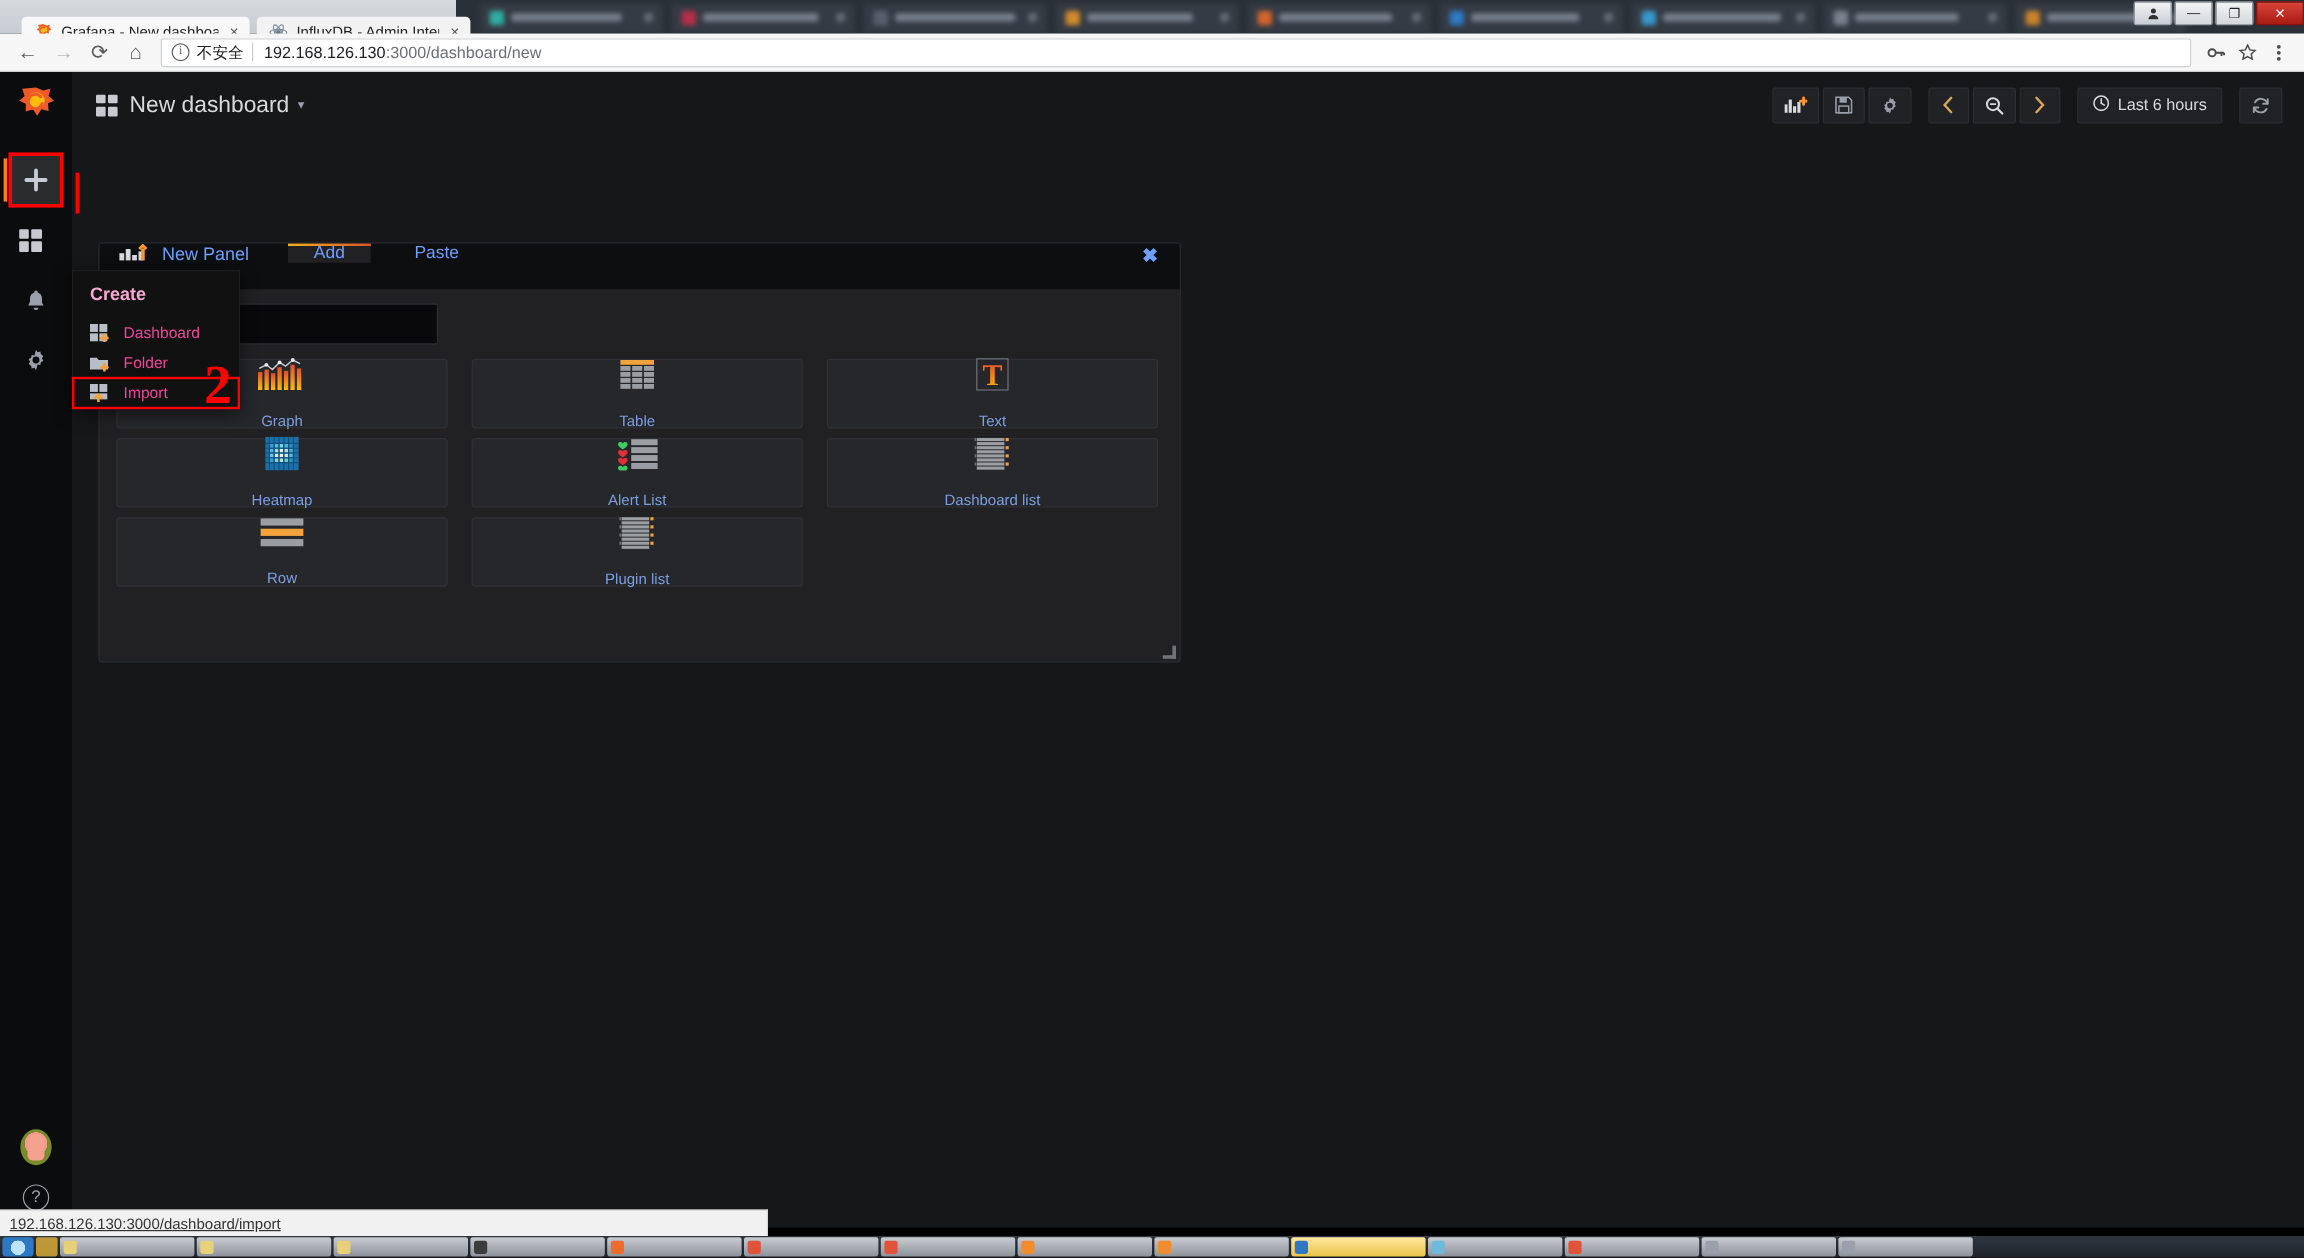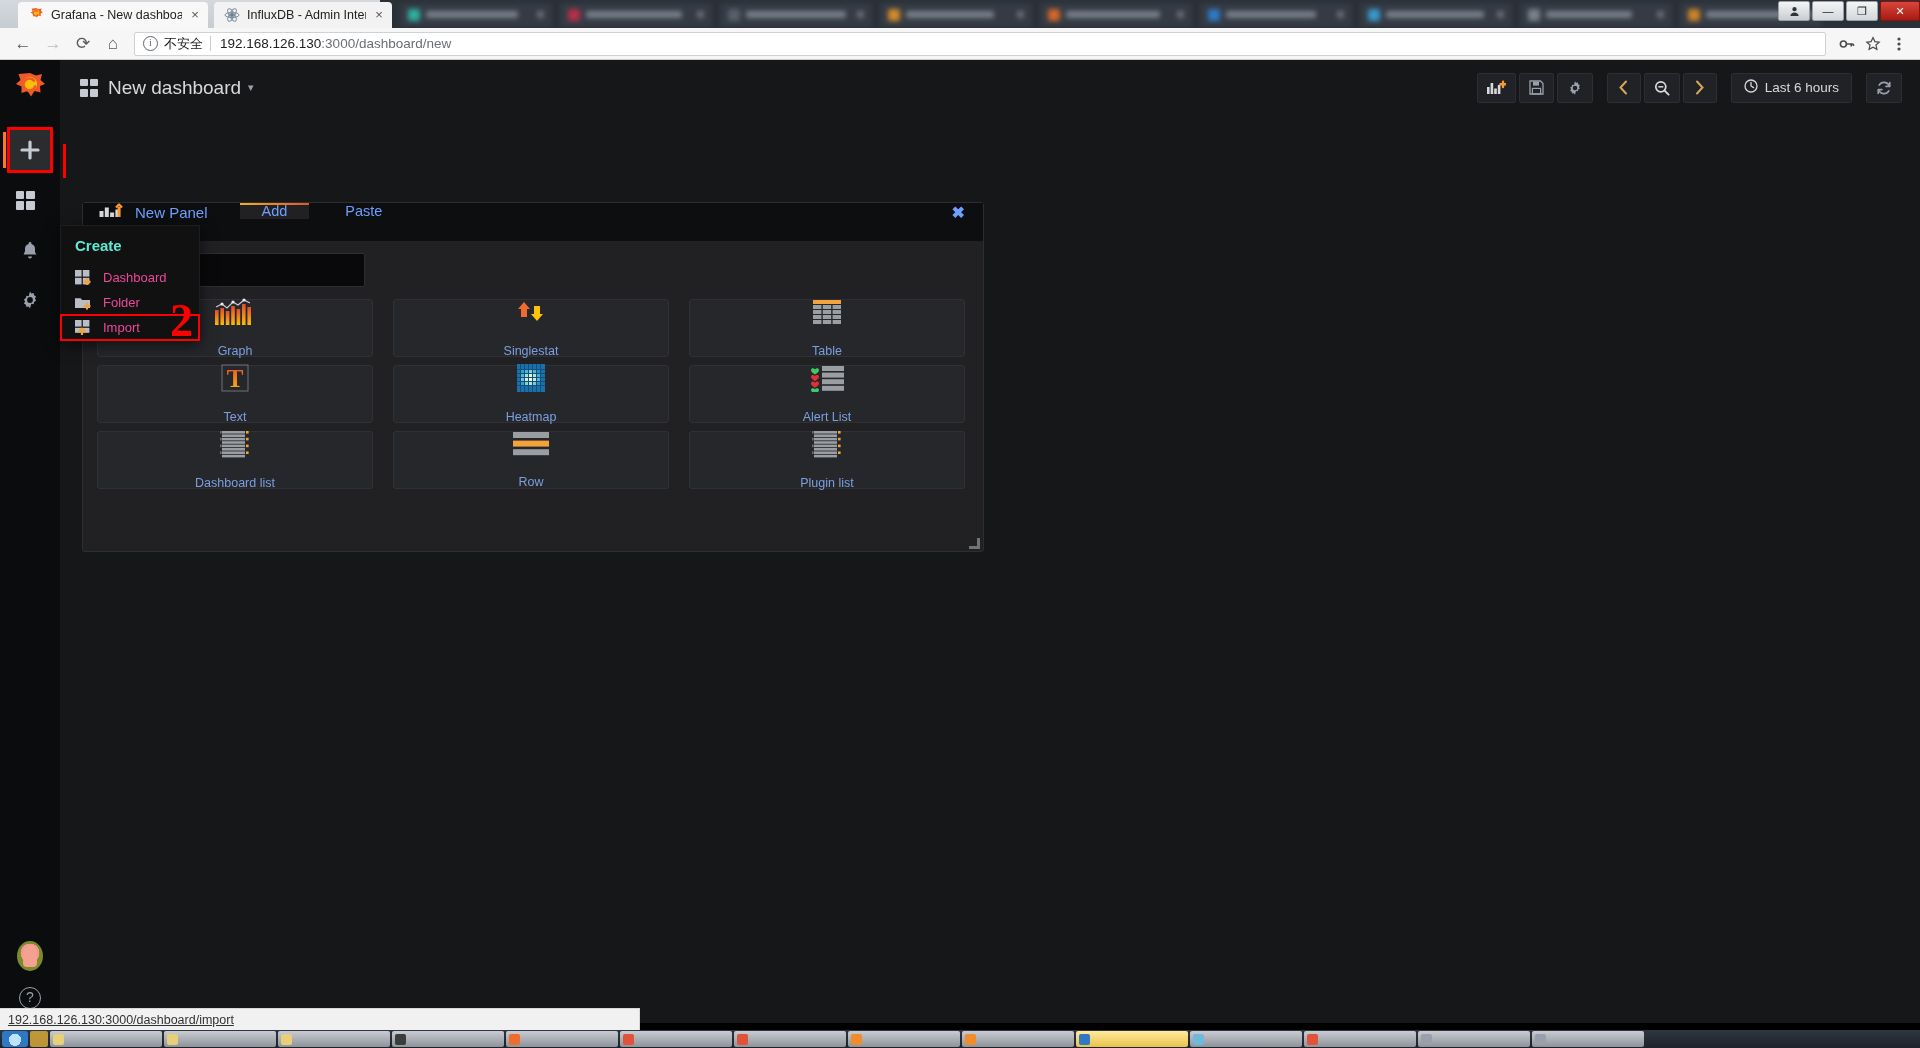--- a/index.html
+++ b/index.html
@@ -13,21 +13,21 @@
   .browser-tabstrip {
     position: absolute; left: 0; top: 0; width: 1920px; height: 28px;
     background: #ccd0d6;
     background: linear-gradient(#d5d9de, #c7ccd2);
   }
   .tabstrip-dark {
     position: absolute; left: 380px; top: 0; right: 0; height: 28px;
     background: #2a3038;
   }
   .tab {
-    position: absolute; top: 2px; height: 26px;
+    position: absolute; top: 14px; height: 26px;
     background: #f2f2f2;
     border-top-left-radius: 4px; border-top-right-radius: 4px;
     display: flex; align-items: center; padding: 0 6px 0 10px;
     font-size: 12.5px; color: #222; white-space: nowrap; overflow: hidden;
   }
   .tab.active { background: #f8f8f8; }
   .tab-favicon {
     width: 16px; height: 16px; margin-right: 7px; flex: 0 0 16px;
     display: inline-block; position: relative;
   }
@@ -205,21 +205,21 @@
     border-right: 3px solid #6f7277; border-bottom: 3px solid #6f7277;
   }
 
   
   .create-menu {
     position: absolute; left: 60px; top: 165px; width: 140px;
     background: #111112; border: 1px solid #1d1e20; z-index: 40;
     box-shadow: 0 4px 14px rgba(0,0,0,.6);
   }
   .create-title {
-    padding: 11px 0 11px 14px; color: #5eead4; font-size: 15px; font-weight: bold;
+    padding: 11px 0 11px 14px; color: #f9a8d4; font-size: 15px; font-weight: bold;
   }
   .create-item {
     display: flex; align-items: center; gap: 11px;
     padding: 5px 0 5px 14px; color: #ec4899; font-size: 13px; position: relative;
   }
   .create-item.highlight { outline: 2.5px solid #ff0000; outline-offset: -1px; }
   .ci-icon { width: 17px; height: 15px; flex: 0 0 17px; position: relative; }
 
   
   .ann {
@@ -541,29 +541,20 @@
               <rect x="34.4" y="9" width="3.6" height="18" fill="url(#gb)"></rect>
               <polyline points="3,9 9,6 14,10 20,4 25,7 31,2 37,5" stroke="#c9ccd1" stroke-width="1.2" fill="none"></polyline>
               <circle cx="9" cy="6" r="1.6" fill="#e8eaed"></circle>
                 <circle cx="20" cy="4" r="1.6" fill="#e8eaed"></circle>
                 <circle cx="31" cy="2" r="1.6" fill="#e8eaed"></circle>
             </svg>
           </span>
           <span class="viz-label">Graph</span>
         </div>
 
-        <div class="viz-item">
-          <span class="viz-icon">
-            <svg width="34" height="28" viewBox="0 0 34 28">
-              <path d="M10 4 L16 11 H13 V19 H7 V11 H4 Z" fill="#ef6c2e"></path>
-              <path d="M23 23 L17 16 H20 V8 H26 V16 H29 Z" fill="#fcc307"></path>
-            </svg>
-          </span>
-          <span class="viz-label">Singlestat</span>
-        </div>
 
         <div class="viz-item">
           <span class="viz-icon">
             <svg width="32" height="28" viewBox="0 0 32 28">
               <rect x="2" y="2" width="28" height="4" fill="#f2a33c"></rect>
               <g fill="#9a9da2">
                 <rect x="2" y="7" width="8.4" height="4"></rect>
                   <rect x="11.8" y="7" width="8.4" height="4"></rect>
                   <rect x="21.6" y="7" width="8.4" height="4"></rect>
                 <rect x="2" y="12" width="8.4" height="4"></rect>

